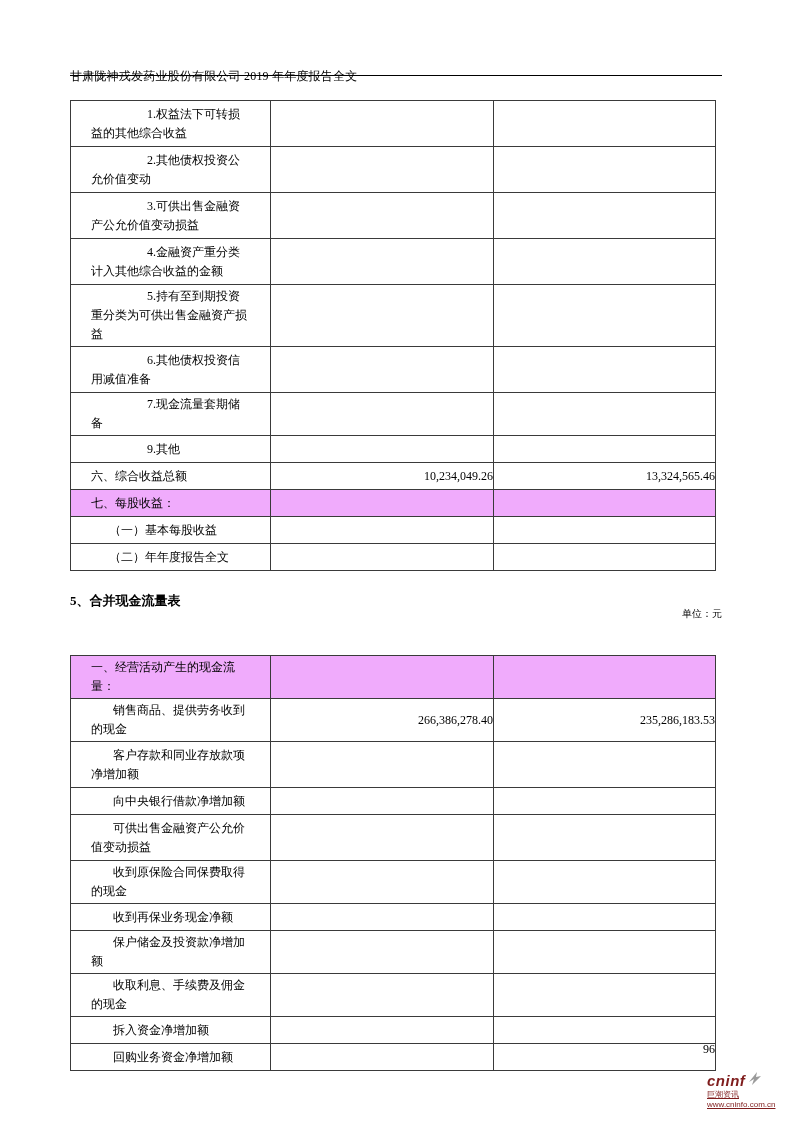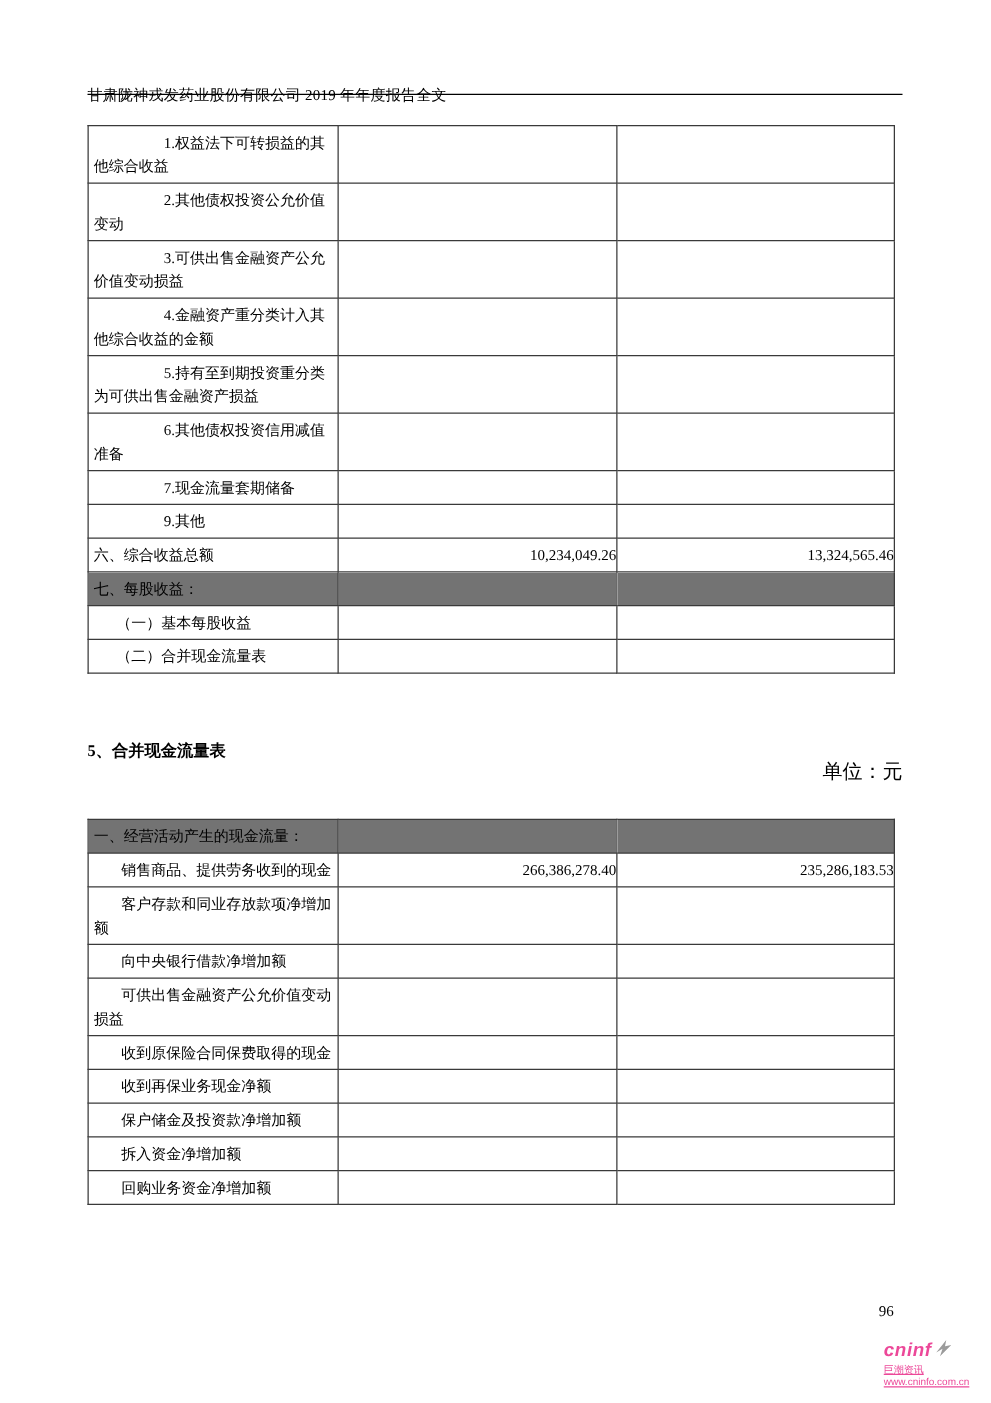--- a/index.html
+++ b/index.html
@@ -22,51 +22,51 @@
     border-top:1.5px solid #000;
   }
 
   table { border-collapse:collapse; table-layout:fixed; width:645px; }
   td,th {
     border:1px solid #3a3a3a;
     font-size:12px; font-weight:normal;
     vertical-align:middle; line-height:19px;
     overflow:hidden;
   }
-  .shaded { background:#737373; }
-  .lab { text-align:left; padding:2px 4px; }
+  .shaded { background:#f0abfc; }
+  .lab { text-align:left; padding:2px 20px; }
   .num-indent { text-indent:56px; }   
   .sub-indent { text-indent:18px; }
   .item-indent { text-indent:22px; }
   .val { text-align:right; padding:2px 0; }
   .ctr { text-align:center; }
   tr.sgl { height:27px; }
   tr.dbl { height:46px; }
   tr.hdr { height:28px; }
 
   .t1 { position:absolute; top:100px; left:70px; }
   .t2 { position:absolute; top:655px; left:70px; }
 
   .section-title {
     position:absolute; top:592px; left:70px;
     font-size:13px; font-weight:bold;
   }
   .unit-label {
     position:absolute; top:607px; left:70px; width:652px;
-    text-align:right; font-size:16px;
+    text-align:right; font-size:10px;
   }
 
   .page-number {
     position:absolute; top:1042px; left:70px; width:645px;
     text-align:right; font-size:12px;
   }
 
   .cninfo-logo {
     position:absolute; right:8px; top:1070px;
-    color:#ec4899; text-align:left; width:78px;
+    color:#7f1d1d; text-align:left; width:78px;
     font-family:"Liberation Sans","DejaVu Sans",sans-serif;
   }
   .cninfo-top { display:flex; align-items:center; gap:2px; }
   .cninfo-word { font-size:15px; font-weight:bold; font-style:italic; letter-spacing:0.5px; }
   .cninfo-sub { font-size:8px; line-height:10px;text-decoration:underline; }
 </style>
 </head>
 <body>
 
 <div class="page">
@@ -130,21 +130,21 @@
       <td class="lab shaded">七、每股收益：</td>
       <td class="val shaded"></td>
       <td class="val shaded"></td>
     </tr>
     <tr class="sgl">
       <td class="lab sub-indent">（一）基本每股收益</td>
       <td class="val"></td>
       <td class="val"></td>
     </tr>
     <tr class="sgl">
-      <td class="lab sub-indent">（二）合并现金流量表</td>
+      <td class="lab sub-indent">（二）年年度报告全文</td>
       <td class="val"></td>
       <td class="val"></td>
     </tr>
   </tbody>
     </table>
 
   <div class="section-title">5、合并现金流量表</div>
   <div class="unit-label">单位：元</div>
 
   <table class="t2">
@@ -184,20 +184,25 @@
       <td class="val"></td>
       <td class="val"></td>
     </tr>
     <tr class="sgl">
       <td class="lab item-indent">收到再保业务现金净额</td>
       <td class="val"></td>
       <td class="val"></td>
     </tr>
     <tr class="sgl">
       <td class="lab item-indent">保户储金及投资款净增加额</td>
+      <td class="val"></td>
+      <td class="val"></td>
+    </tr>
+    <tr class="sgl">
+      <td class="lab item-indent">收取利息、手续费及佣金的现金</td>
       <td class="val"></td>
       <td class="val"></td>
     </tr>
     <tr class="sgl">
       <td class="lab item-indent">拆入资金净增加额</td>
       <td class="val"></td>
       <td class="val"></td>
     </tr>
     <tr class="sgl">
       <td class="lab item-indent">回购业务资金净增加额</td>

